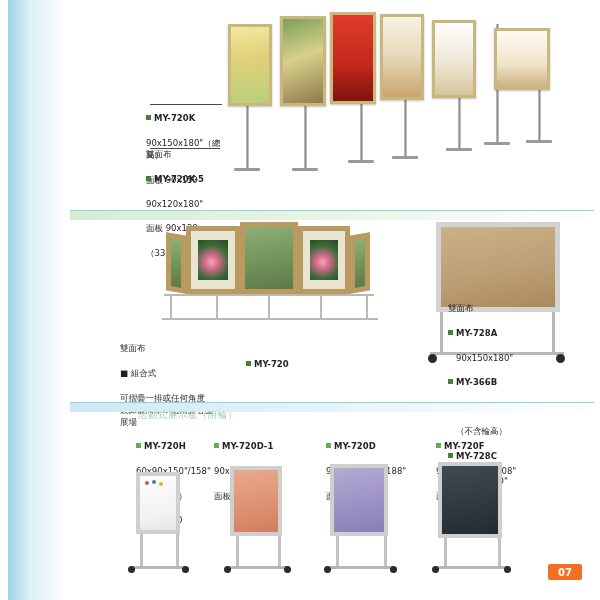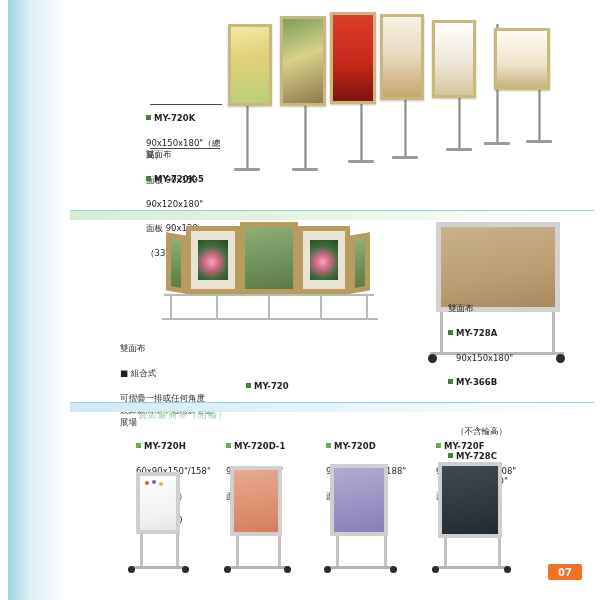--- a/index.html
+++ b/index.html
@@ -217,48 +217,48 @@
     <div class="castor" style="left:260px;top:132px;"></div>
     <div class="castor" style="left:388px;top:132px;"></div>
   </div>
 
   <div class="txt" style="left:112px;top:330px;width:100px;">
     <span>雙面布</span><br>
     <span>■ 組合式</span><br>
     <span>可摺疊一排或任何角度
 裝卸最簡單，適用於各型展場</span>
   </div>
-  <div class="txt" style="left:238px;top:368px;">
+  <div class="txt" style="left:238px;top:346px;">
     <span class="sq"></span><span class="code">MY-720</span>
   </div>
 
   <div class="txt" style="left:440px;top:290px;width:96px;text-align:left;">
     <span>雙面布</span><br>
     <span class="sq"></span><span class="code">MY-728A</span><br>
     <span style="margin-left:8px;">90x150x180"</span><br>
     <span class="sq"></span><span class="code">MY-366B</span><br>
     <span style="margin-left:8px;">90x120x180"</span><br>
     <span style="margin-left:8px;">（不含輪高）</span><br>
     <span class="sq"></span><span class="code">MY-728C</span><br>
     <span style="margin-left:8px;">60x90x150"</span><br>
     <span style="margin-left:8px;">圓管烤漆</span>
   </div>
 
   <div class="sep s2"></div>
   <div class="band-green2"></div>
-  <div class="sec-head">裝卸最簡單（附輪）</div>
+  <div class="sec-head">活動式展示板（附輪）</div>
 
   <div class="txt" style="left:128px;top:428px;width:100px;">
     <span class="sq g"></span><span class="code">MY-720H</span><br>
     <span>60x90x150"/158"</span><br>
     <span>（不含輪高）</span><br>
     <span>面板 60x90</span>
   </div>
 
-  <div class="txt" style="left:218px;top:428px;width:100px;">
+  <div class="txt" style="left:206px;top:428px;width:100px;">
     <span class="sq g"></span><span class="code">MY-720D-1</span><br>
     <span>90x120x180"</span><br>
     <span>面板 90x120</span>
   </div>
 
   <div class="txt" style="left:318px;top:428px;width:110px;">
     <span class="sq g"></span><span class="code">MY-720D</span><br>
     <span>90x150x180"/188"</span><br>
     <span>面板 90x150</span>
   </div>

